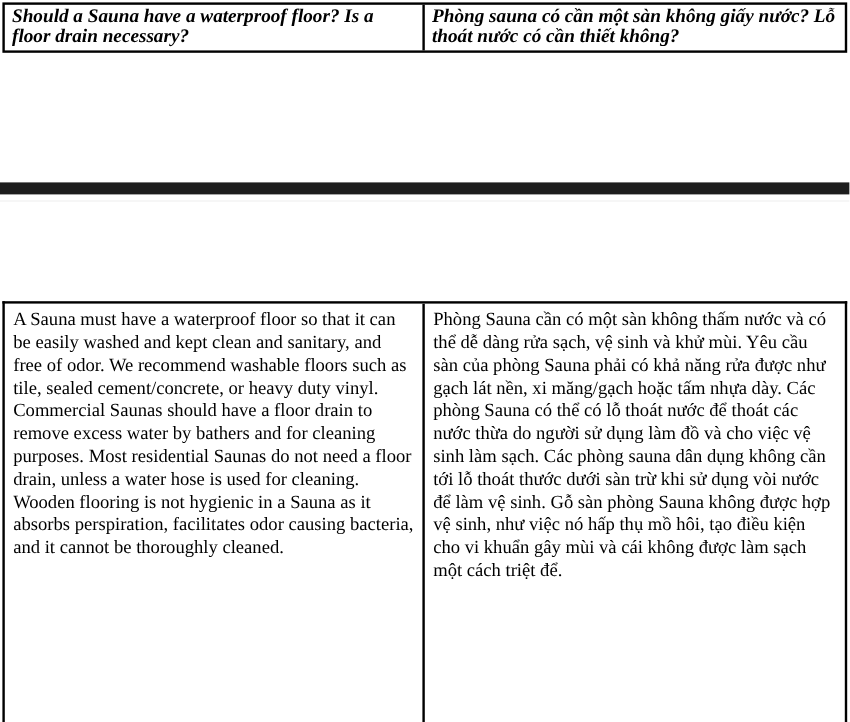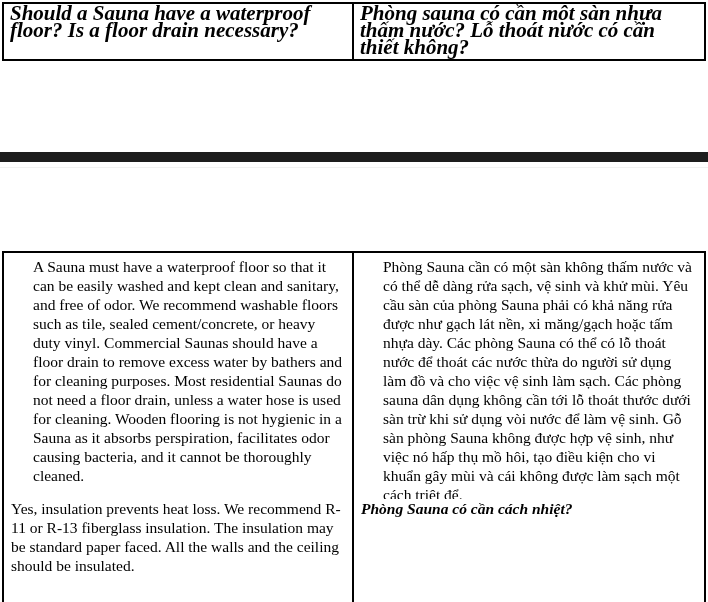--- a/index.html
+++ b/index.html
@@ -23,21 +23,21 @@
     top: 2px;
     width: 700px;
     border: 2px solid #000;
     display: flex;
     background: #fff;
   }
   .top-cell {
     width: 50%;
     box-sizing: border-box;
     padding: 1px 6px 3px 6px;
-    font-size: 21px;
+    font-size: 16px;
     line-height: 17px;
     font-weight: bold;
     font-style: italic;
   }
   .top-cell.en { border-right: 2px solid #000; }
 
   
   .page-bar {
     position: absolute;
     left: 0;
@@ -73,46 +73,43 @@
     box-sizing: border-box;
     padding: 4px 7px 0 7px;
     font-size: 15.5px;
     line-height: 19px;
   }
   .main-cell.en { border-right: 2px solid #000; }
 
   .para1-box {
     height: 242px;
     overflow: hidden;
-    margin-left: 22px;
   }
   .q2 {
     font-weight: bold;
     font-style: italic;
   }
   .a2 { margin: 0; }
   p { margin: 0; }
 </style>
 </head>
 <body>
 
 <div class="top-table">
   <div class="top-cell en">Should a Sauna have a waterproof floor? Is a floor drain necessary?</div>
-  <div class="top-cell vi">Phòng sauna có cần một sàn nhựa thấm nước? Lỗ thoát nước có cần thiết không?</div>
+  <div class="top-cell vi">Phòng sauna có cần một sàn không giấy nước? Lỗ thoát nước có cần thiết không?</div>
 </div>
 
 <div class="page-bar"></div>
 <div class="faint-line"></div>
 
 <div class="main-table">
   <div class="main-cell en">
     <div class="para1-box">
       <p>A Sauna must have a waterproof floor so that it can be easily washed and kept clean and sanitary, and free of odor. We recommend washable floors such as tile, sealed cement/concrete, or heavy duty vinyl. Commercial Saunas should have a floor drain to remove excess water by bathers and for cleaning purposes. Most residential Saunas do not need a floor drain, unless a water hose is used for cleaning. Wooden flooring is not hygienic in a Sauna as it absorbs perspiration, facilitates odor causing bacteria, and it cannot be thoroughly cleaned.</p>
     </div>
-    <p class="a2">Yes, insulation prevents heat loss. We recommend R-11 or R-13 fiberglass insulation. The insulation may be standard paper faced. All the walls and the ceiling should be insulated.</p>
   </div>
   <div class="main-cell vi">
     <div class="para1-box">
       <p>Phòng Sauna cần có một sàn không thấm nước và có thể dễ dàng rửa sạch, vệ sinh và khử mùi. Yêu cầu sàn của phòng Sauna phải có khả năng rửa được như gạch lát nền, xi măng/gạch hoặc tấm nhựa dày. Các phòng Sauna có thể có lỗ thoát nước để thoát các nước thừa do người sử dụng làm đồ và cho việc vệ sinh làm sạch.  Các phòng sauna dân dụng không cần tới lỗ thoát thước dưới sàn trừ khi sử dụng vòi nước để làm vệ sinh. Gỗ sàn phòng Sauna không được hợp vệ sinh, như việc nó hấp thụ mồ hôi, tạo điều kiện cho vi khuẩn gây mùi và cái không được làm sạch một cách triệt để.</p>
     </div>
-    <p class="q2">Phòng Sauna có cần cách nhiệt?</p>
   </div>
 </div>
 
 </body></html>

